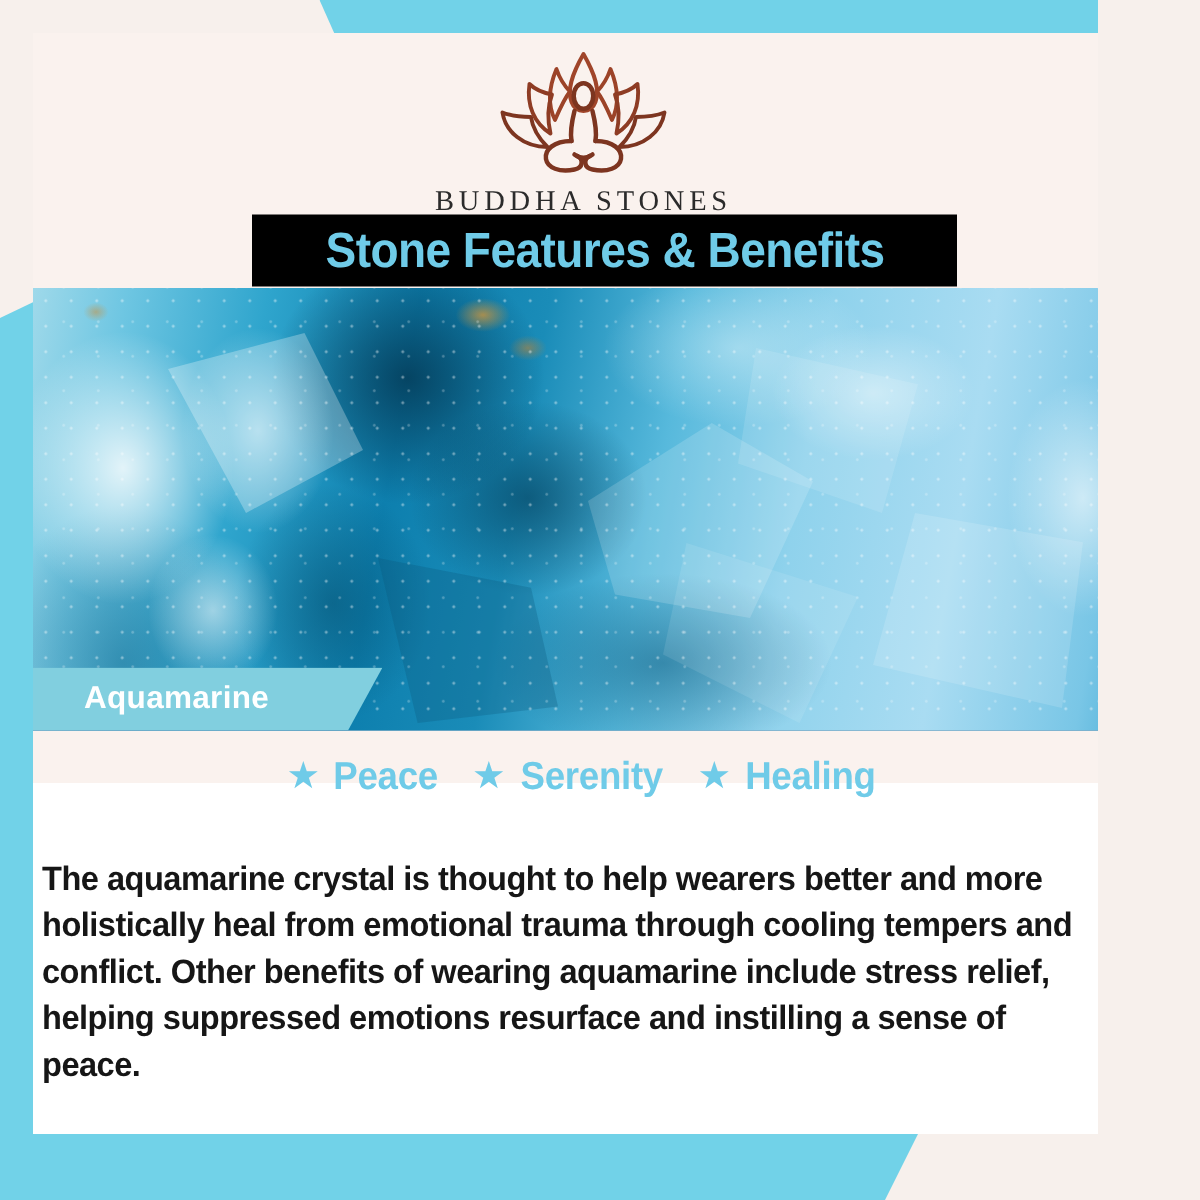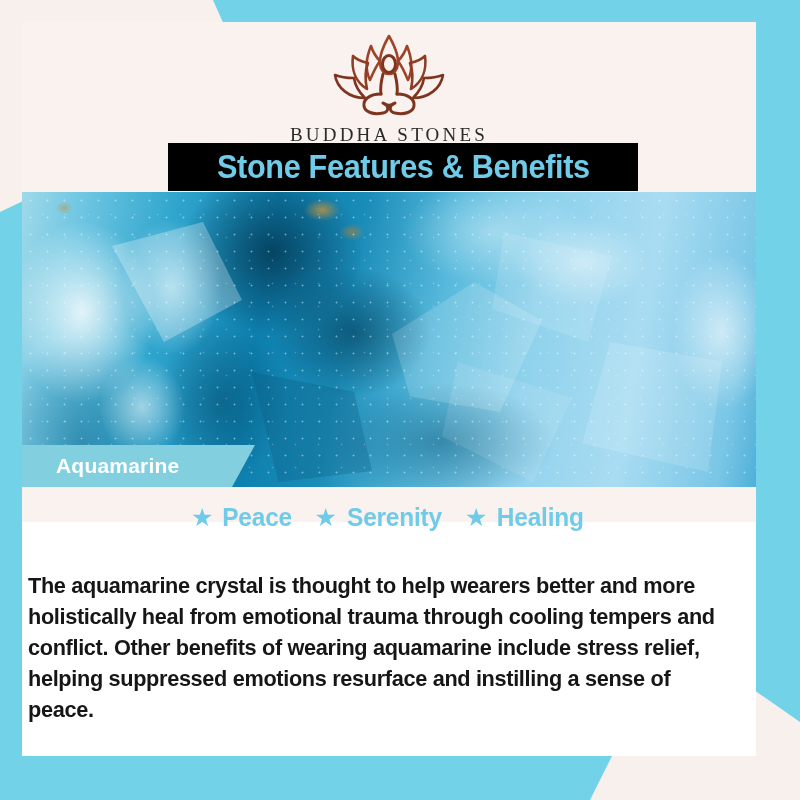--- a/index.html
+++ b/index.html
@@ -11,21 +11,21 @@
     width: 800px;
     height: 800px;
     overflow: hidden;
     font-family: "Liberation Sans", sans-serif;
     background: #f7f0ec;
   }
 
   
   .poster {
     position: relative;
-    width: 800px;
+    width: 732px;
     height: 800px;
     background: #f7f0ec;
     overflow: hidden;
   }
 
   
   .frame-top {
     position: absolute;
     top: 0; left: 0;
     width: 800px; height: 45px;

